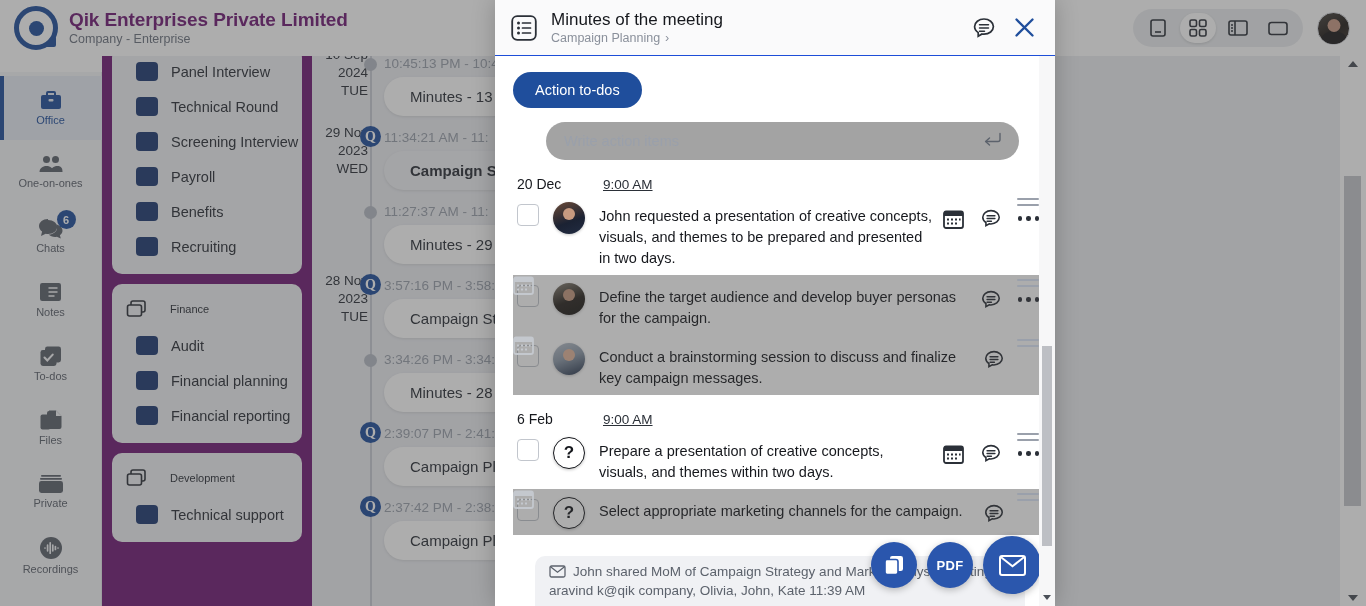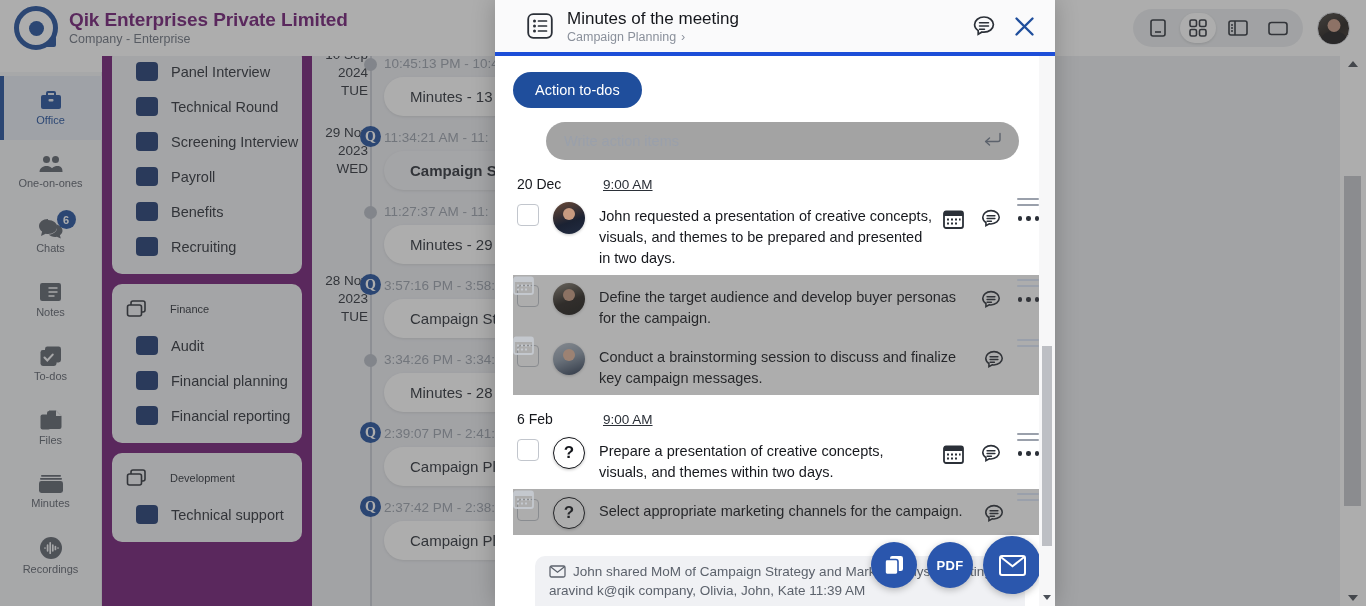--- a/index.html
+++ b/index.html
@@ -150,21 +150,21 @@
   .dim { position: absolute; inset: 0; background: rgba(60,60,60,.42); }
 
   
   .modal {
     position: absolute; left: 495px; top: 0; width: 560px; height: 606px;
     background: #ffffff; box-shadow: 0 0 22px rgba(0,0,0,.22);
     display: flex; flex-direction: column; overflow: hidden;
   }
   .m-head {
     height: 56px; flex: none; display: flex; align-items: center; gap: 14px;
-    padding: 0 18px 0 32px; background: #fafafb; border-bottom: 4px solid #1d4ed8;
+    padding: 0 18px 0 16px; background: #fafafb; border-bottom: 1px solid #1d4ed8;
   }
   .m-head-icon { width: 26px; height: 26px; color: #2b3038; flex: none; }
   .m-head-txt { flex: 1; min-width: 0; }
   .m-title { font-size: 17px; color: #16181d; line-height: 21px; }
   .m-breadcrumb { font-size: 12.5px; color: #8a909b; line-height: 16px; display: flex; align-items: center; gap: 5px; }
   .m-head-actions { display: flex; align-items: center; gap: 16px; }
   .ic-btn { color: #2b3038; display: flex; align-items: center; justify-content: center; }
   .ic-close { color: #1f4e9c; }
 
   .m-body { flex: 1; position: relative; overflow: hidden; }
@@ -349,21 +349,21 @@
             <rect x="1.5" y="5.5" width="10" height="15" rx="2"></rect>
           </svg>
         <span class="rail-label">Files</span>
       </div>
       <div class="rail-item">
         <svg width="26" height="20" viewBox="0 0 26 20" fill="currentColor">
             <rect x="3" y="1" width="20" height="1.7" rx=".85"></rect>
             <rect x="2" y="4" width="22" height="1.7" rx=".85"></rect>
             <rect x="1" y="7" width="24" height="12" rx="2.4"></rect>
           </svg>
-        <span class="rail-label">Minutes</span>
+        <span class="rail-label">Private</span>
       </div>
       <div class="rail-item">
         <svg width="24" height="24" viewBox="0 0 24 24">
             <circle cx="12" cy="12" r="11" fill="currentColor"></circle>
             <g stroke="#f5f6f8" stroke-width="1.7" stroke-linecap="round">
               <path d="M6 12v0M8.6 9.2v5.6M11.2 6.8v10.4M13.8 9.2v5.6M16.4 10.6v2.8M19 12v0"></path>
             </g>
           </svg>
         <span class="rail-label">Recordings</span>
       </div>

